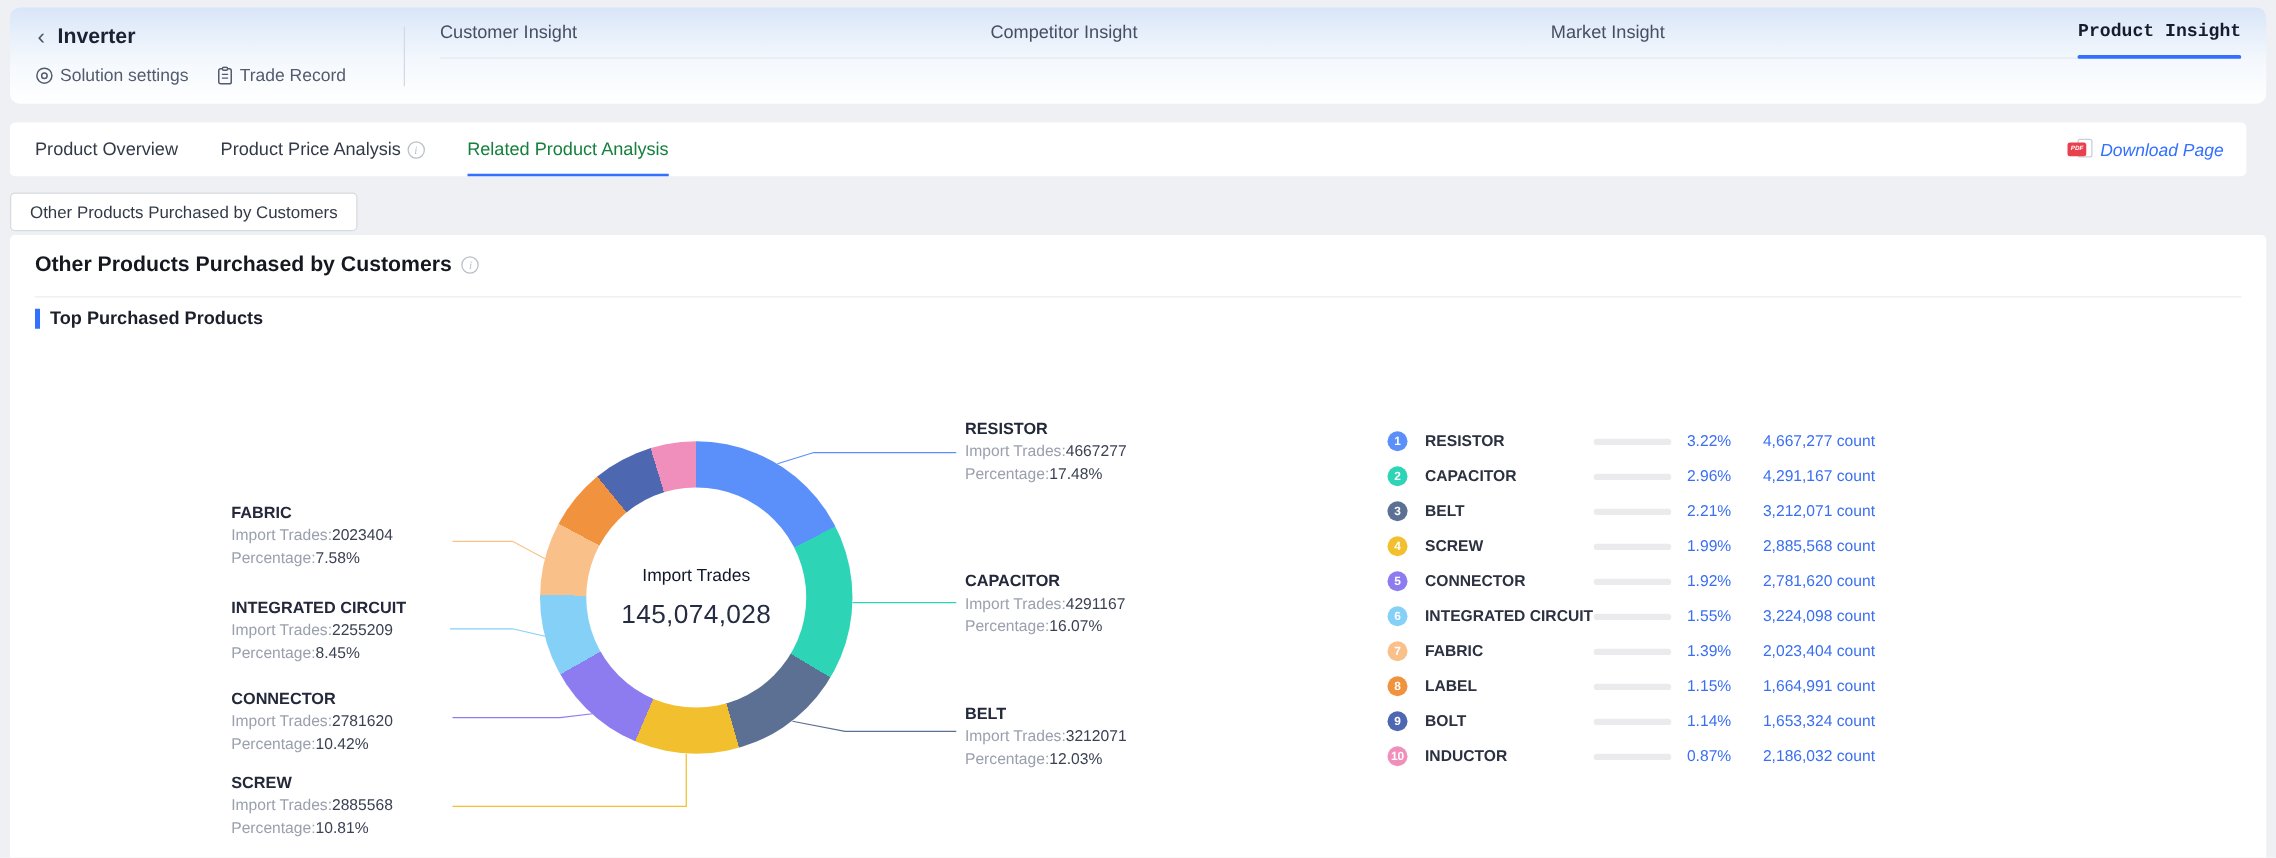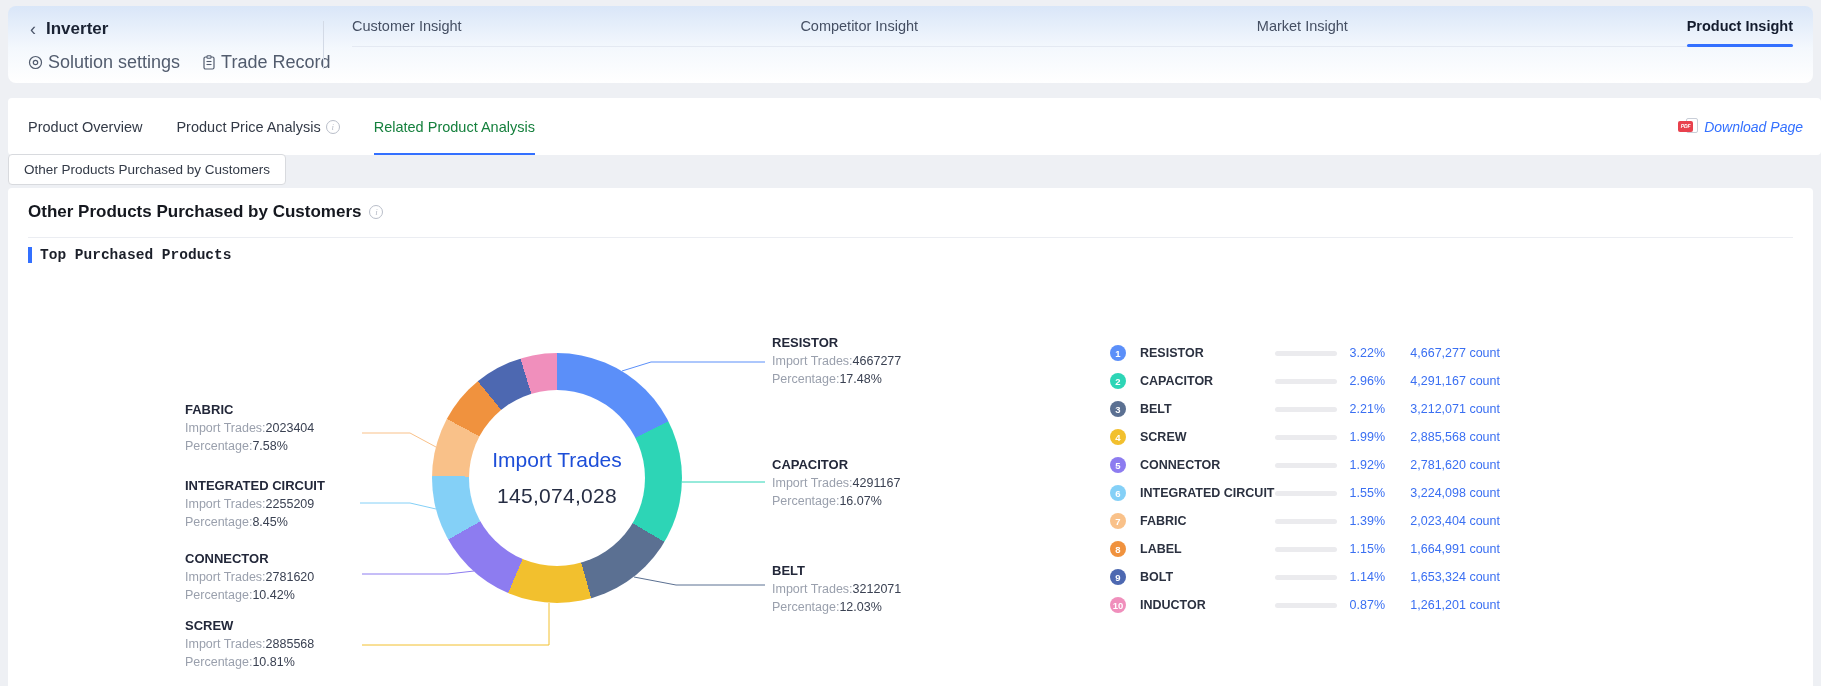--- a/index.html
+++ b/index.html
@@ -6,36 +6,36 @@
   html,body { width:1821px; height:686px; overflow:hidden; background:#eef0f4;
     font-family:"Liberation Sans", sans-serif; color:#333; }
 
   
   .card1 { position:absolute; left:8px; top:6px; right:8px; height:77px; border-radius:8px;
     background:linear-gradient(180deg,#d9e6f8 0%,#f4f8fd 55%,#ffffff 100%); }
   .hdr-title-row { position:absolute; left:20px; top:13px; display:flex; align-items:center; gap:8px; }
   .back-btn { font-size:18px; color:#4a5468; cursor:pointer; line-height:1; padding:0 2px; }
   .hdr-title { font-size:17px; font-weight:bold; color:#1a2233; }
   .hdr-actions { position:absolute; left:20px; top:46px; display:flex; gap:22px; }
-  .hdr-action { display:flex; align-items:center; gap:5px; font-size:18px; color:#525c6e; cursor:pointer; }
+  .hdr-action { display:flex; align-items:center; gap:5px; font-size:14px; color:#525c6e; cursor:pointer; }
   .hdr-action svg { display:block; }
   .hdr-vdivider { position:absolute; left:315px; top:15px; height:48px; width:1px; background:#d3dae6; }
 
   .tabs-row { position:absolute; left:344px; top:0; right:20px; height:41px; display:flex; gap:30px;
     align-items:center; border-bottom:1px solid #e4e9f2;justify-content:space-between; }
   .tab { position:relative; font-size:14.5px; color:#454f63; cursor:pointer; height:100%; display:flex; align-items:center; }
-  .tab.active { color:#141c2e; font-weight:bold; }
+  .tab.active { color:#141c2e; font-weight:bold;font-family:Liberation Mono, monospace; }
   .tab.active::after { content:""; position:absolute; left:0; right:0; bottom:-1px; height:3px;
     background:#3370ff; border-radius:2px; }
   .subtabs-row { position:absolute; left:344px; top:41px; right:20px; height:34px; display:flex; gap:30px; align-items:center; }
   .subtab { font-size:14px; color:#7e8694; cursor:pointer; }
   .subtab.active { color:#3370ff; }
 
   
-  .card2 { position:absolute; left:8px; right:0; top:98px; height:57px; background:#fff; border-radius:4px; }
+  .card2 { position:absolute; left:8px; right:24px; top:98px; height:43px; background:#fff; border-radius:4px; }
   .card2-tabs { position:absolute; left:20px; top:0; height:100%; display:flex; gap:34px; align-items:center; }
   .c2tab { position:relative; height:100%; display:flex; align-items:center; gap:5px; font-size:14.5px; color:#333a47; cursor:pointer; }
   .c2tab.active { color:#15803d; }
   .c2tab.active::after { content:""; position:absolute; left:0; right:0; bottom:0; height:2px; background:#3370ff; }
   .info-icon { width:14px; height:14px; border:1px solid #b9bec9; border-radius:50%; color:#b9bec9;
     font-size:9px; display:inline-flex; align-items:center; justify-content:center; font-family:"Liberation Serif",serif; font-style:italic; }
   .download { position:absolute; right:18px; top:0; height:100%; display:flex; align-items:center; gap:6px;
     color:#3370ff; font-size:14px; cursor:pointer;font-style:italic; }
   .pdf-icon { position:relative; width:20px; height:18px; }
   .pdf-page { position:absolute; right:0; top:0; width:12px; height:15px; background:#fff; border:1px solid #c9ced8; border-radius:2px; }
@@ -45,31 +45,31 @@
   
   .filters { position:absolute; left:8px; top:154px; display:flex; gap:12px; }
   .filter-btn { height:31px; padding:0 15px; background:#fff; border:1px solid #d8dade; border-radius:4px;
     font-size:13.5px; color:#333a47; display:flex; align-items:center; cursor:pointer; }
 
   
   .card3 { position:absolute; left:8px; right:8px; top:188px; bottom:0; background:#fff; border-radius:4px 4px 0 0; overflow:hidden; }
   .panel-title-row { position:absolute; left:20px; top:14px; display:flex; align-items:center; gap:8px; }
   .panel-title { font-size:17px; font-weight:bold; color:#15181f; }
   .panel-divider { position:absolute; left:20px; right:20px; top:49px; height:1px; background:#ebedf2; }
-  .section-row { position:absolute; left:20px; top:59px; display:flex; align-items:center; gap:8px;font-family:Liberation Mono, monospace; }
+  .section-row { position:absolute; left:20px; top:59px; display:flex; align-items:center; gap:8px; }
   .section-bar { width:4px; height:16px; background:#3370ff; }
   .section-title { font-size:14.5px; font-weight:bold; color:#1b1f29; }
 
   
   .chart-area { position:absolute; left:0; top:82px; right:0; bottom:0; }
   .leaders { position:absolute; left:0; top:0; pointer-events:none; }
   .donut { position:absolute; left:424px; top:83px; width:250px; height:250px; border-radius:50%; cursor:pointer; }
   .donut-hole { position:absolute; left:50%; top:50%; width:176px; height:176px; margin:-88px 0 0 -88px;
     background:#fff; border-radius:50%; display:flex; flex-direction:column; align-items:center; justify-content:center; }
-  .donut-center-label { font-size:21px; color:#1d4ed8; }
+  .donut-center-label { font-size:14px; color:#0f172a; }
   .donut-center-value { font-size:21px; color:#262d43; margin-top:12px; letter-spacing:.3px; }
 
   .callout { position:absolute; width:200px; }
   .co-title { font-size:13px; font-weight:bold; color:#23283a; margin-bottom:3px; }
   .co-row { font-size:12.5px; color:#9aa0ad; line-height:17.5px; }
   .co-val { color:#3a4152; }
 
   .ranking { position:absolute; left:1102px; top:69px; width:390px; }
   .rank-row { height:28px; display:flex; align-items:center; position:relative; }
   .rank-badge { width:16px; height:16px; border-radius:50%; color:#fff; font-size:9.5px; font-weight:bold;
@@ -271,17 +271,17 @@
           <span class="rank-label">BOLT</span>
           <span class="rank-bar"><span class="rank-bar-fill" style="width:1.14%"></span></span>
           <span class="rank-pct">1.14%</span>
           <span class="rank-count">1,653,324 count</span>
         </div>
         <div class="rank-row">
           <span class="rank-badge" style="background:#f08fbc">10</span>
           <span class="rank-label">INDUCTOR</span>
           <span class="rank-bar"><span class="rank-bar-fill" style="width:0.87%"></span></span>
           <span class="rank-pct">0.87%</span>
-          <span class="rank-count">1,261,201 count</span>
+          <span class="rank-count">2,186,032 count</span>
         </div>
       </div>
   </div>
 </div>
 
 </body></html>

